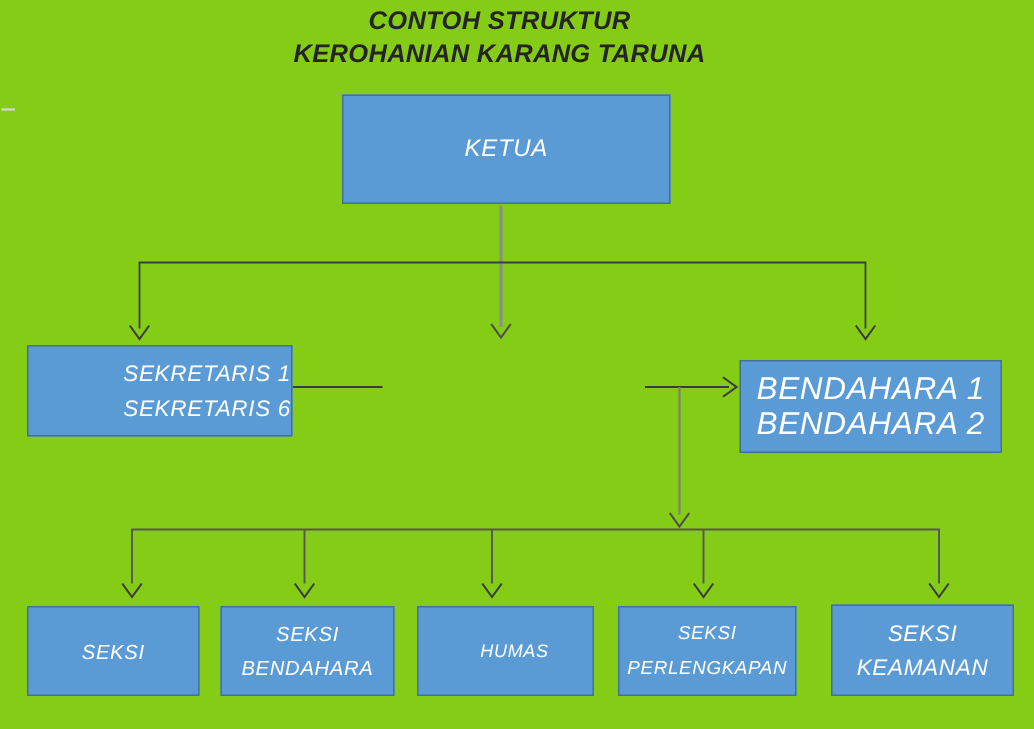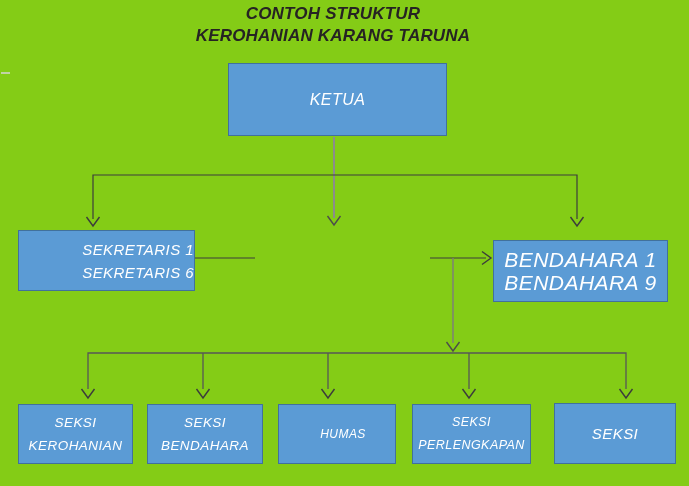--- a/index.html
+++ b/index.html
@@ -90,39 +90,39 @@
   </div>
 
   <div class="node" id="sekretaris">
     <span class="ln">SEKRETARIS 1</span>
     <span class="ln">SEKRETARIS 6</span>
   </div>
 
 
   <div class="node" id="bendahara">
     <span class="ln">BENDAHARA 1</span>
-    <span class="ln">BENDAHARA 9</span>
+    <span class="ln">BENDAHARA 2</span>
   </div>
 
   <div class="node" id="seksi-kerohanian">
     <span class="ln">SEKSI</span>
-    <span class="ln">KEROHANIAN</span>
   </div>
 
   <div class="node" id="seksi-lingkungan">
     <span class="ln">SEKSI</span>
     <span class="ln">BENDAHARA</span>
   </div>
 
   <div class="node" id="humas">
     <span class="ln">HUMAS</span>
   </div>
 
   <div class="node" id="seksi-perlengkapan">
     <span class="ln">SEKSI</span>
     <span class="ln">PERLENGKAPAN</span>
   </div>
 
   <div class="node" id="seksi-keamanan">
     <span class="ln">SEKSI</span>
+    <span class="ln">KEAMANAN</span>
   </div>
 
 </div>
 
 </body></html>

